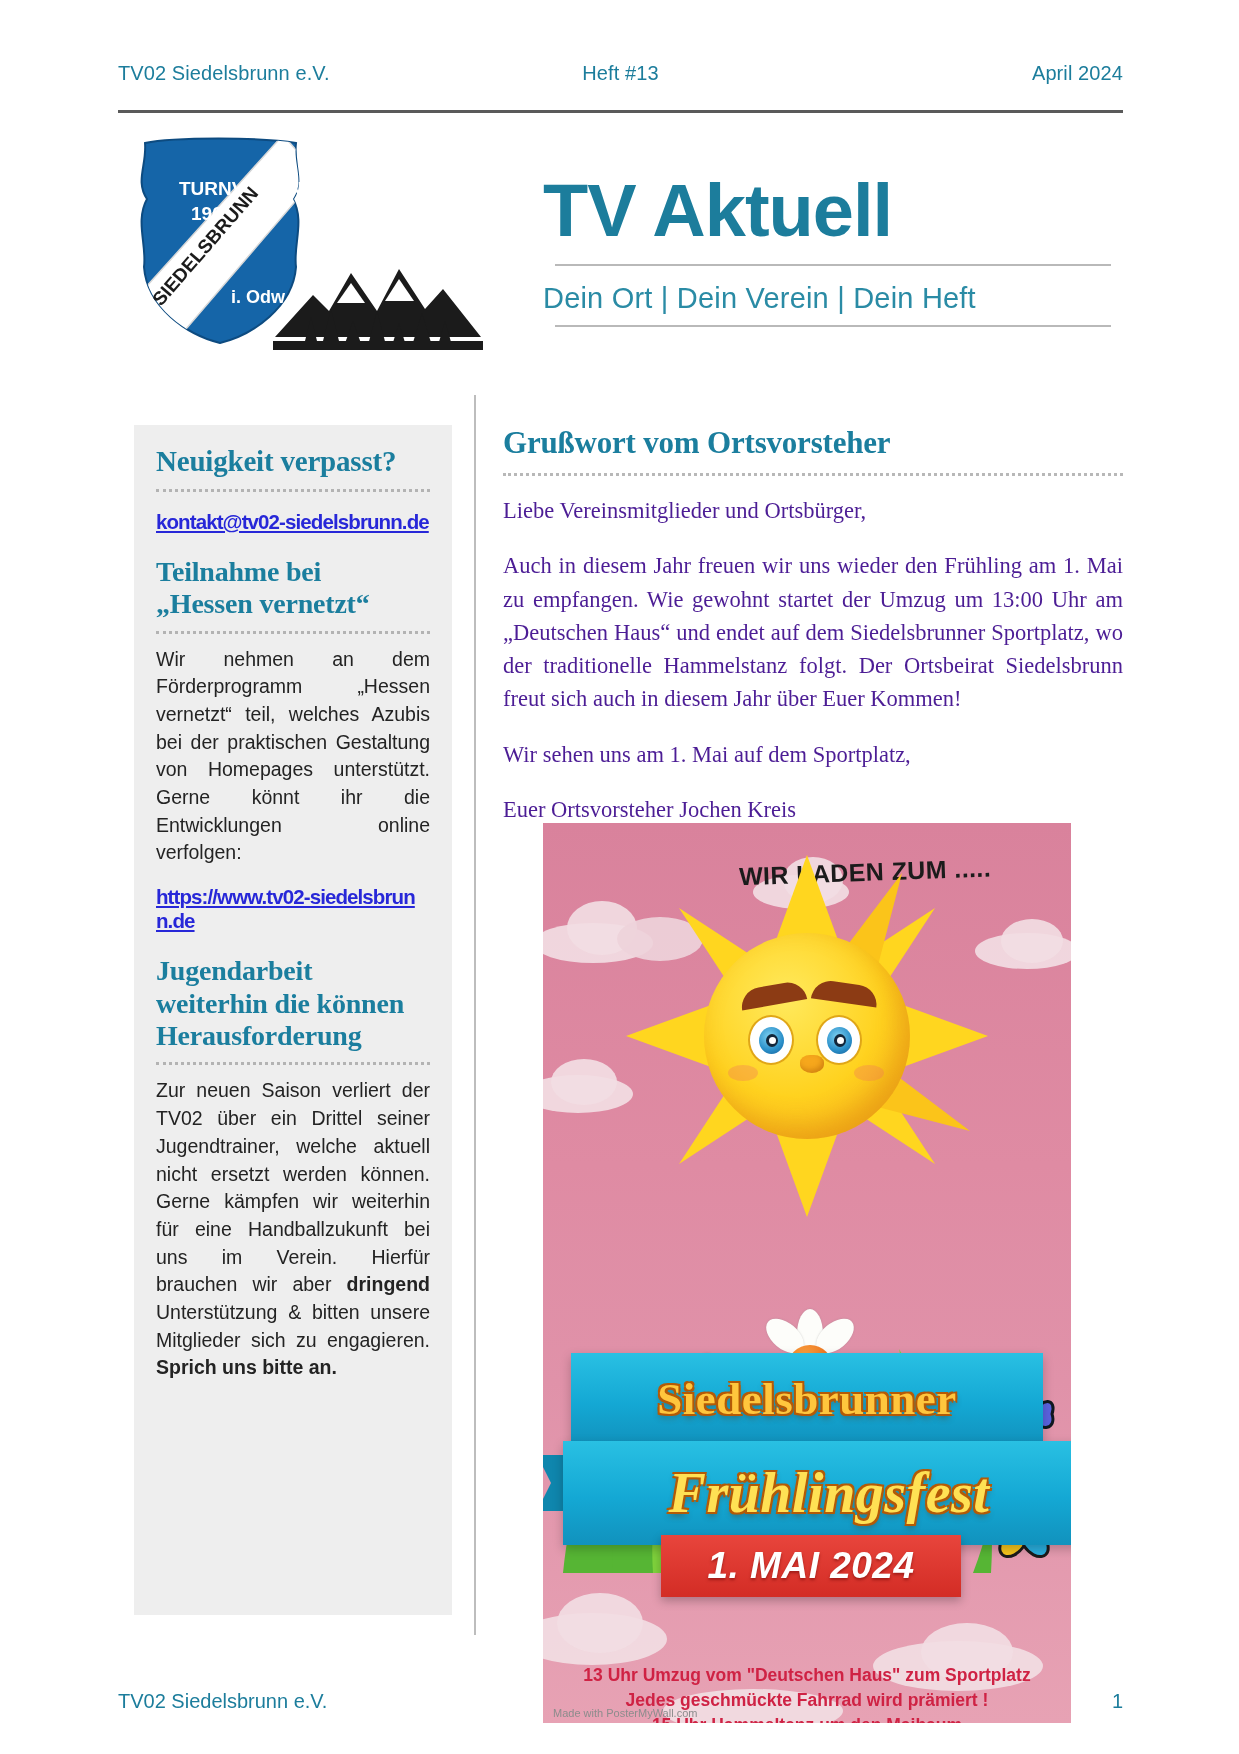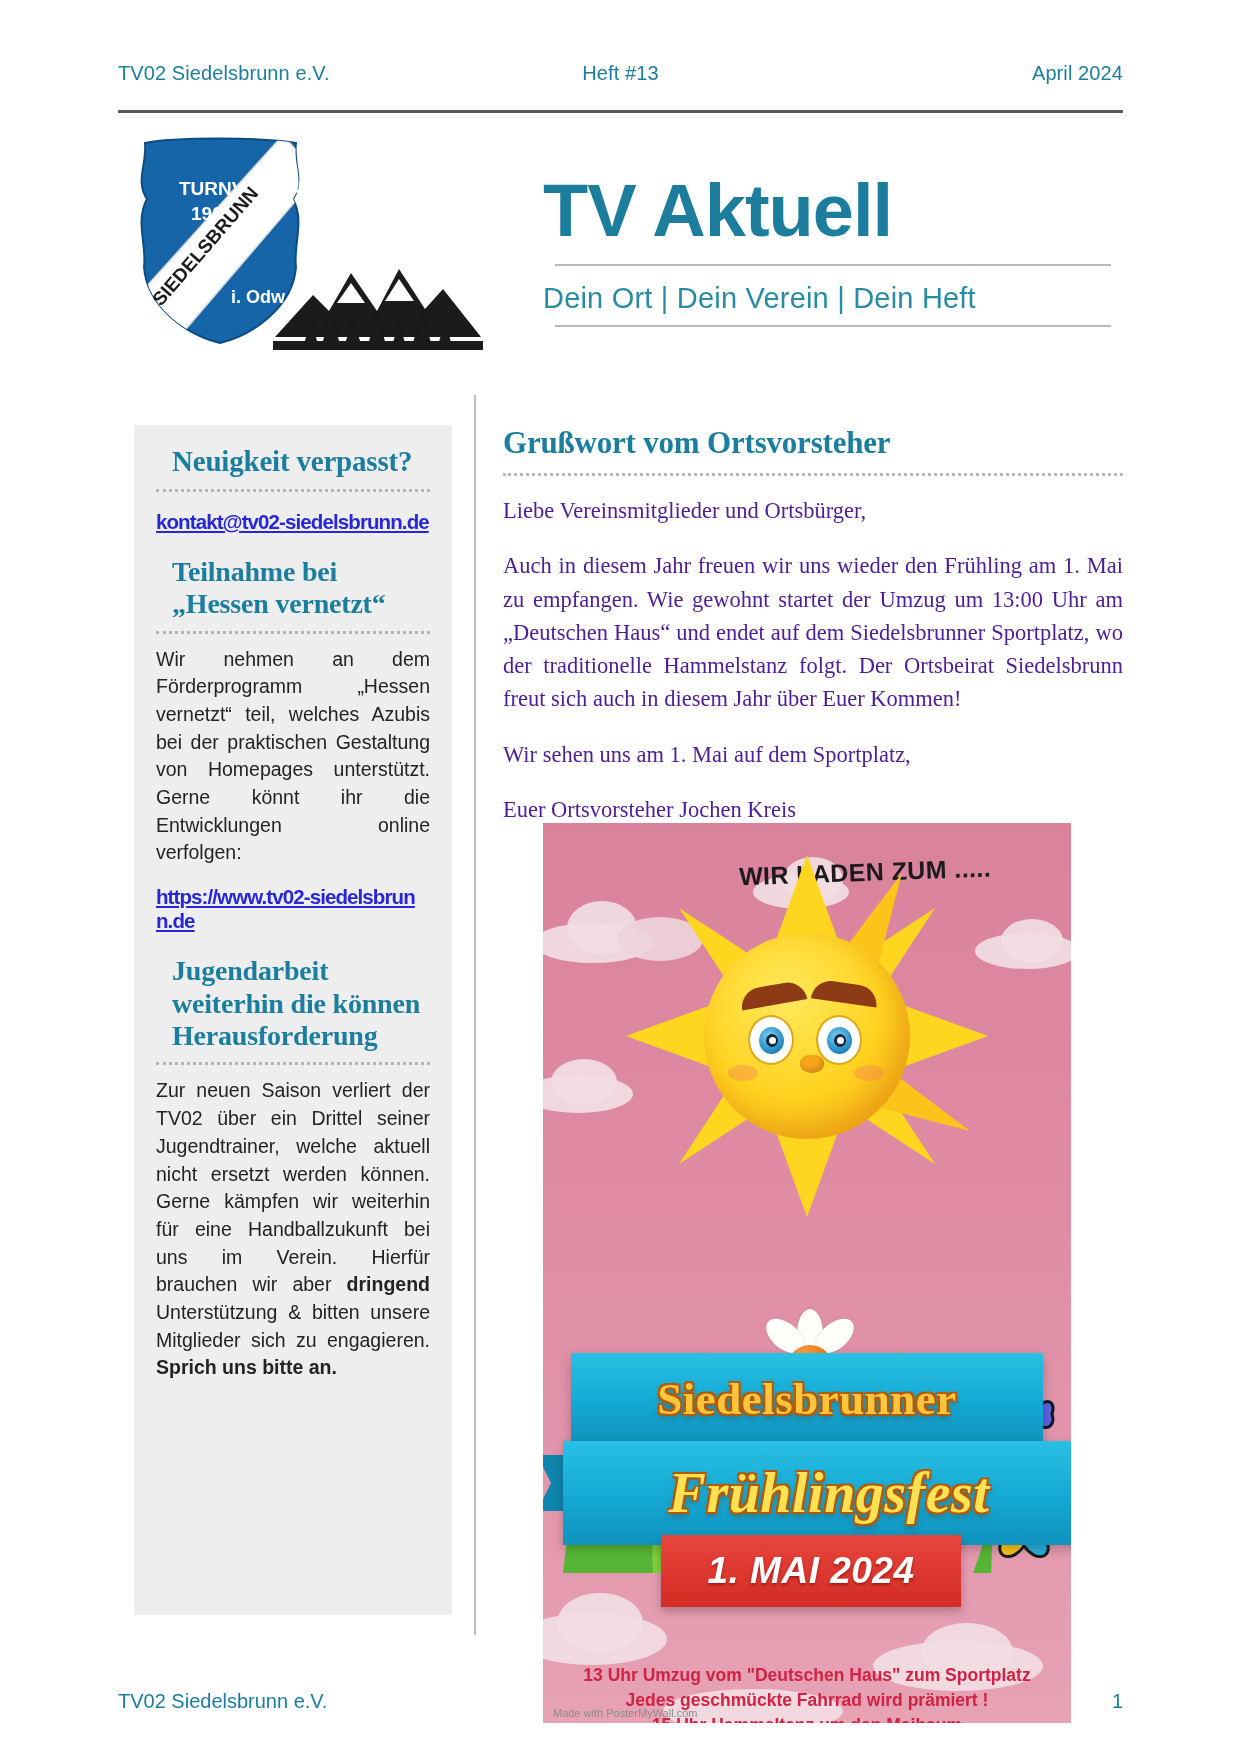--- a/index.html
+++ b/index.html
@@ -63,21 +63,21 @@
     position:absolute;left:16px;top:0;width:318px;
     background:#eeeeee;
     padding:18px 22px 26px 22px;
     box-sizing:border-box;
     min-height:1190px;
   }
   .side-h{
     font-family:"Liberation Serif", serif;
     font-weight:bold;color:#1b7e9e;
     font-size:29px;line-height:1.16;
-    margin:0 0 4px 16px;letter-spacing:-.2px;
+    margin:0 0 4px 0;letter-spacing:-.2px;
   }
   .side-h.multi{font-size:28px;}
   .dots{
     height:0;border-top:3px dotted #b3b3b3;margin:10px 0 12px 0;
   }
   .side-p{
     font-size:19.5px;line-height:1.42;color:#232323;
     text-align:justify;margin:0 0 6px 0;
     font-family:"Liberation Sans", sans-serif;
   }
@@ -182,21 +182,21 @@
     font-family:"Liberation Serif", serif;font-weight:bold;
     color:#ffc63d;
     text-shadow:-2px -2px 0 #b45a06, 2px -2px 0 #b45a06, -2px 2px 0 #b45a06, 2px 2px 0 #b45a06, 0 4px 6px rgba(90,40,0,.45);
     letter-spacing:.5px;
   }
   .rb-txt.t1{font-size:45px;}
   .rb-txt.t2{font-size:56px;color:#ffe154;font-style:italic;}
   .tail{position:absolute;width:34px;height:56px;background:#0f86ad;}
   .tail.tl{left:-6px;top:632px;clip-path:polygon(0 0,100% 0,100% 100%,0 100%,14px 50%);}
   .banner-red{
-    position:absolute;left:118px;top:712px;width:300px;height:72px;
+    position:absolute;left:118px;top:712px;width:300px;height:62px;
     background:linear-gradient(180deg,#e8453c 0%,#d32c25 100%);
     box-shadow:0 4px 9px rgba(0,0,0,.25);
     display:flex;align-items:center;justify-content:center;
   }
   .banner-red span{
     font-family:"Liberation Sans", sans-serif;font-weight:bold;font-style:italic;
     font-size:37px;color:#ffffff;letter-spacing:.5px;
     text-shadow:0 2px 3px rgba(100,0,0,.5);
   }
   .invite{

